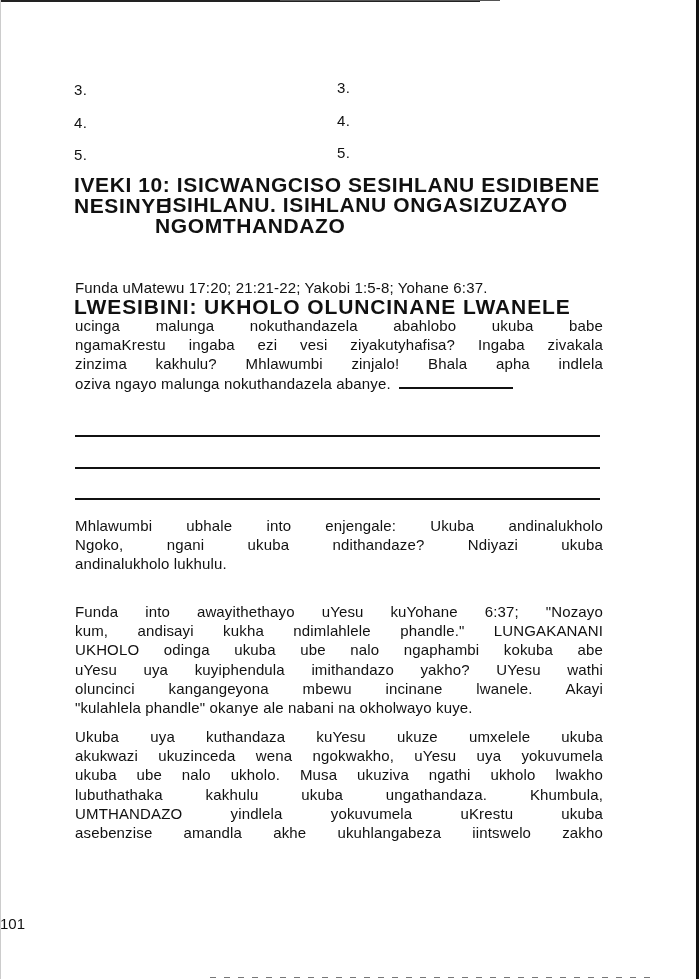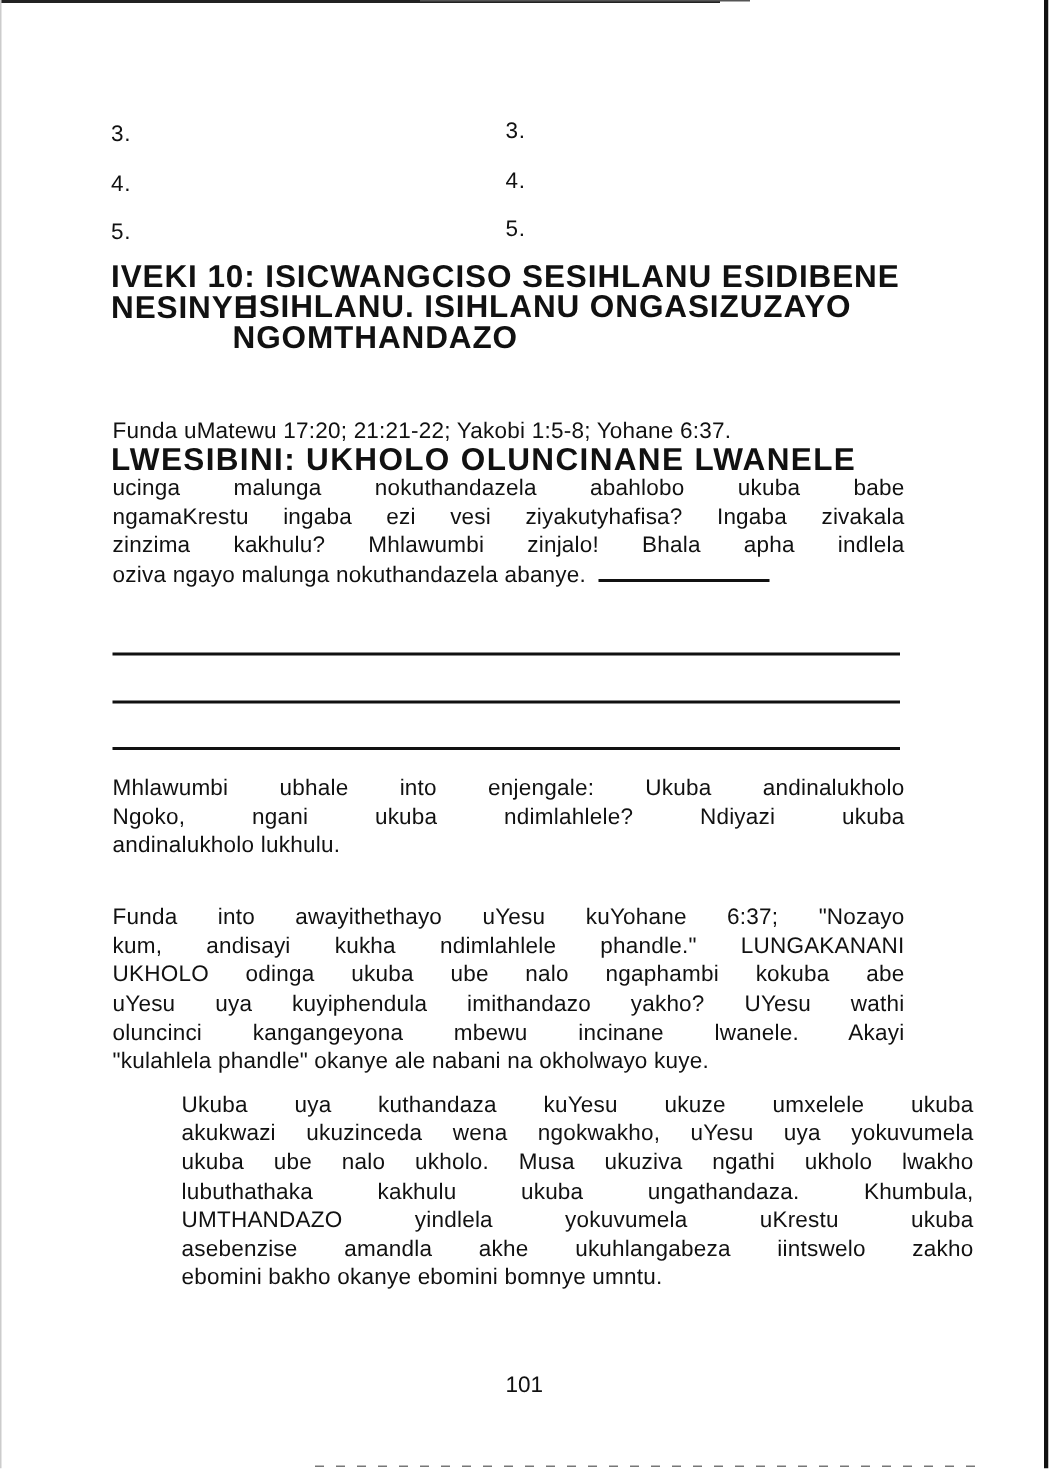--- a/index.html
+++ b/index.html
@@ -16,21 +16,21 @@
     background: repeating-linear-gradient(90deg, #777 0 6px, transparent 6px 14px); }
 
   .num { position: absolute; font-size: 15px; letter-spacing: 0.5px; }
   .heading { position: absolute; font-weight: bold; font-size: 21px; letter-spacing: 0.6px; line-height: 21px; }
   .para { position: absolute; left: 75px; width: 528px; font-size: 15px; line-height: 19.2px;
     text-align: justify; letter-spacing: 0.15px; }
   .para .line { display: block; text-align: justify; text-align-last: justify; white-space: nowrap; }
   .para .line.last { text-align-last: left; }
   .rule { position: absolute; left: 75px; width: 525px; height: 1.5px; background: #111; }
   .inline-rule { display: inline-block; width: 114px; height: 1.5px; background: #111; vertical-align: baseline; margin-left: 8px; }
-  .page-num { position: absolute; left: 0; width: 699px; top: 915px; text-align: center; font-size: 15px; }
+  .page-num { position: absolute; left: 0; width: 699px; top: 915px; font-size: 15px; }
 </style>
 </head>
 <body>
 
 <div class="top-border"></div>
 <div class="top-border2"></div>
 <div class="right-edge"></div>
 <div class="left-edge"></div>
 <div class="bottom-dots"></div>
 
@@ -57,36 +57,35 @@
   <span class="line">zinzima kakhulu?  Mhlawumbi zinjalo!  Bhala apha indlela</span>
   <span class="line last"><span>oziva ngayo malunga nokuthandazela abanye.</span><span class="inline-rule"></span></span>
 </div>
 
 <div class="rule" style="top:435px;"></div>
 <div class="rule" style="top:467px;"></div>
 <div class="rule" style="top:498px;"></div>
 
 <div class="para" style="top:516px;">
   <span class="line">Mhlawumbi ubhale into enjengale: Ukuba andinalukholo</span>
-  <span class="line">Ngoko, ngani ukuba ndimlahlele? Ndiyazi ukuba</span>
+  <span class="line">Ngoko, ngani ukuba ndithandaze? Ndiyazi ukuba</span>
   <span class="line last">andinalukholo lukhulu.</span>
 </div>
 
 <div class="para" style="top:602px;">
   <span class="line">Funda into awayithethayo uYesu kuYohane 6:37; "Nozayo</span>
   <span class="line">kum, andisayi kukha ndimlahlele phandle."  LUNGAKANANI</span>
   <span class="line">UKHOLO odinga ukuba ube nalo ngaphambi kokuba abe</span>
   <span class="line">uYesu uya kuyiphendula imithandazo yakho?  UYesu wathi</span>
   <span class="line">oluncinci kangangeyona mbewu incinane lwanele.   Akayi</span>
   <span class="line last">"kulahlela phandle" okanye ale nabani na okholwayo kuye.</span>
 </div>
 
-<div class="para" style="top:727px;margin-left:46px;">
+<div class="para" style="top:727px;">
   <span class="line">Ukuba uya kuthandaza kuYesu ukuze umxelele ukuba</span>
   <span class="line">akukwazi ukuzinceda wena ngokwakho, uYesu uya yokuvumela</span>
   <span class="line">ukuba ube nalo ukholo.  Musa ukuziva ngathi ukholo lwakho</span>
   <span class="line">lubuthathaka kakhulu ukuba ungathandaza.   Khumbula,</span>
   <span class="line">UMTHANDAZO yindlela yokuvumela uKrestu ukuba</span>
   <span class="line">asebenzise amandla akhe ukuhlangabeza iintswelo zakho</span>
-  <span class="line last">ebomini bakho okanye ebomini bomnye umntu.</span>
 </div>
 
 <div class="page-num">101</div>
 
 </body></html>

